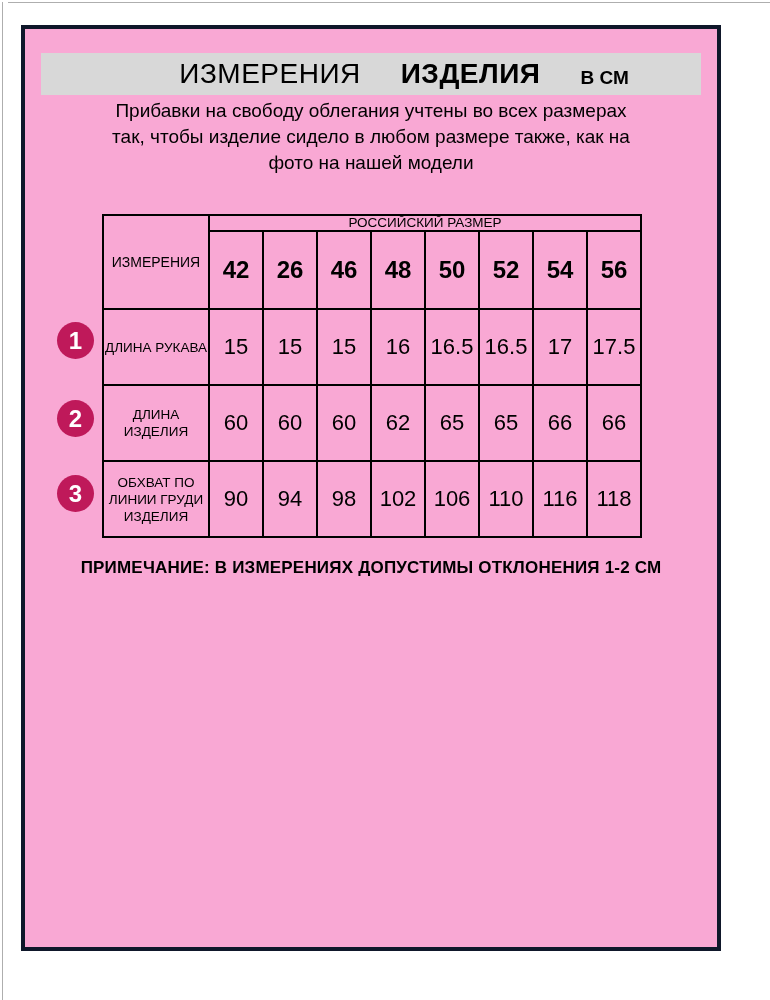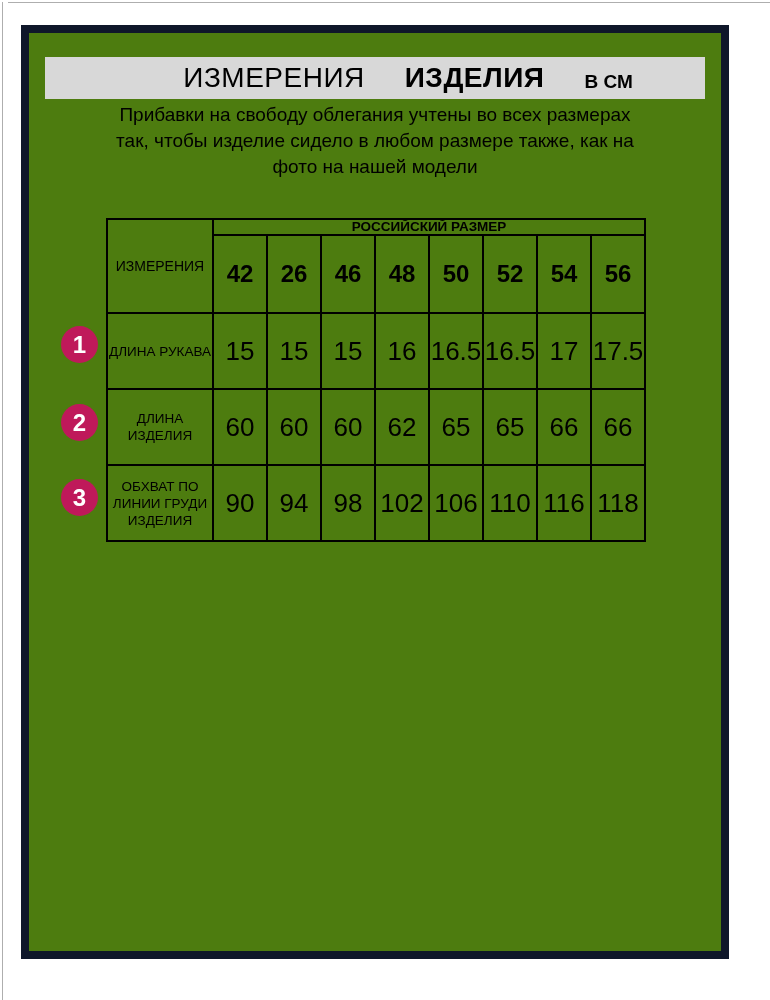--- a/index.html
+++ b/index.html
@@ -15,22 +15,22 @@
     position: absolute; top: 2px; left: 8px;
     width: 762px; height: 1px; background: #aeaeae;
   }
   .frame-left {
     position: absolute; top: 2px; left: 2px;
     width: 1px; height: 998px; background: #aeaeae;
   }
   .page {
     position: absolute; top: 25px; left: 21px;
     width: 692px; height: 918px;
-    border: 8px solid #0f172a;
-    background: #4d7c0f;
+    border: 4px solid #0f172a;
+    background: #f9a8d4;
   }
   .titlebar {
     margin: 24px auto 0;
     width: 660px; height: 42px;
     background: #d8d8d8;
     display: flex; align-items: center; justify-content: center;
     gap: 40px;
     padding-left: 66px;
     box-sizing: border-box;
   }
@@ -62,38 +62,38 @@
   }
   table.measure th, table.measure td {
     border: 2px solid #000;
     padding: 0;
   }
   th.corner {
     font-weight: normal;
     font-size: 14px;
   }
   th.group-hdr {
-    font-weight: bold;
+    font-weight: normal;
     font-size: 13.5px;
     height: 14px;
     line-height: 14px;
   }
   tr.sizes-row th {
     height: 76px;
     font-size: 24px;
     font-weight: bold;
   }
   tr.data-row { height: 76px; }
   td.row-label {
     font-size: 13.5px;
     line-height: 17px;
     white-space: pre-line;
     margin-top: 28px;
   }
-  td.val { font-size: 26px; }
+  td.val { font-size: 22px; }
   .circle {
     position: absolute;
     left: -45px;
     width: 37px; height: 37px;
     border-radius: 50%;
     color: #fff;
     font-size: 24px; font-weight: bold;
     display: flex; align-items: center; justify-content: center;
   }
   .circle-1 { top: 108px; }
@@ -190,14 +190,15 @@
           <td class="val">102</td>
           <td class="val">106</td>
           <td class="val">110</td>
           <td class="val">116</td>
           <td class="val">118</td>
         </tr>
       </tbody>
     </table>
   </div>
 
+  <div class="note">ПРИМЕЧАНИЕ: В ИЗМЕРЕНИЯХ ДОПУСТИМЫ ОТКЛОНЕНИЯ 1-2 СМ</div>
 
 </div>
 
 </body></html>

